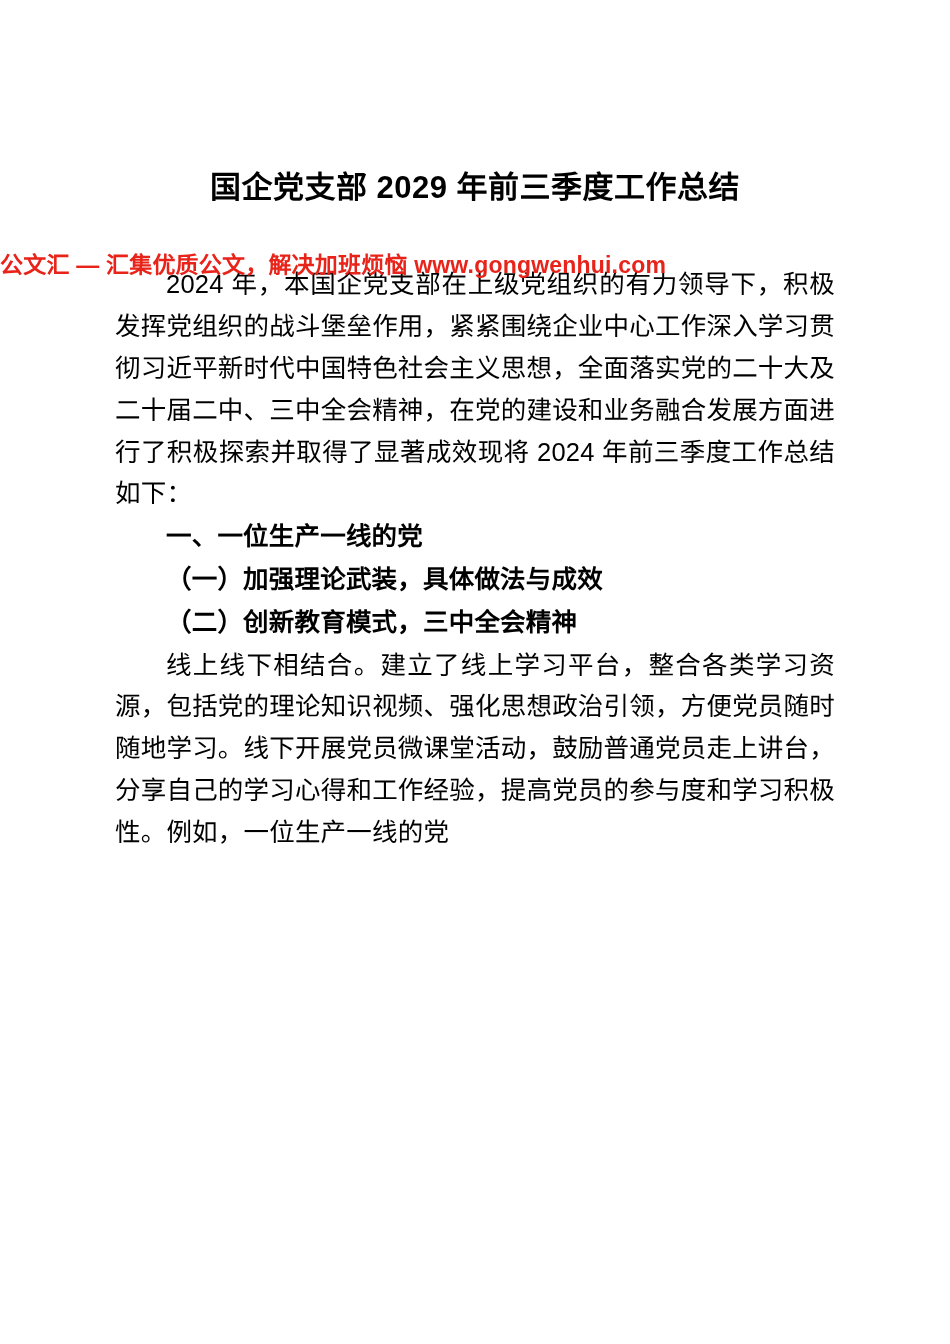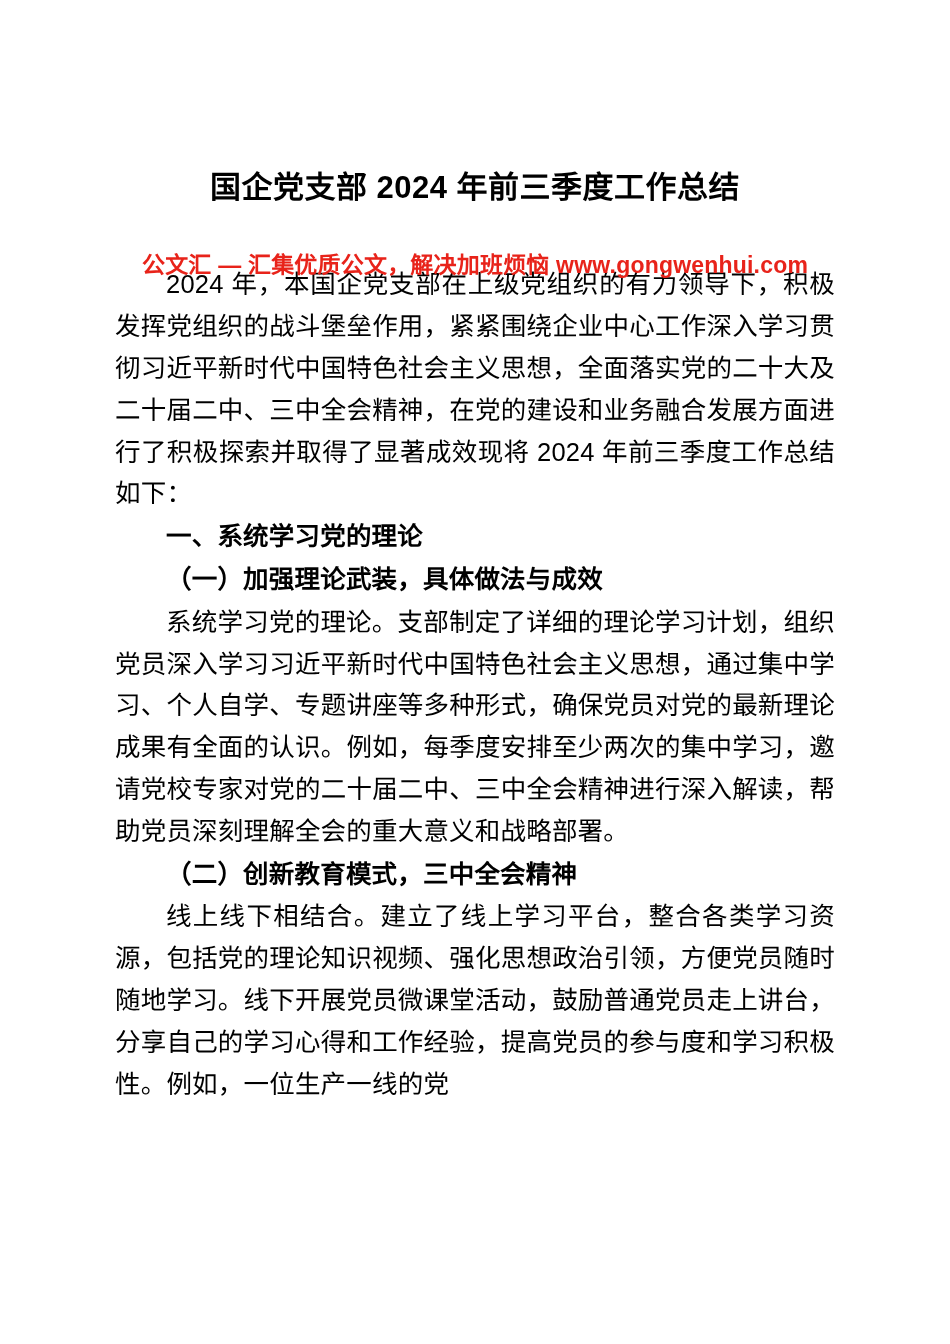--- a/index.html
+++ b/index.html
@@ -19,21 +19,21 @@
     width: 950px;
     height: 1344px;
     box-sizing: border-box;
     padding: 0 115px;
   }
   .watermark {
     position: absolute;
     top: 78px;
     left: 0;
     width: 950px;
-    text-align: center;
+    text-align: left;
     color: #e8231a;
     font-size: 23px;
     font-weight: bold;
     letter-spacing: 0.2px;
     white-space: nowrap;
   }
   .doc-title {
     margin-top: 168px;
     text-align: center;
     font-size: 31px;
@@ -60,24 +60,23 @@
     font-weight: bold;
   }
 </style>
 </head>
 <body>
 
 <div class="page">
 
   <div class="watermark">公文汇 — 汇集优质公文，解决加班烦恼 www.gongwenhui.com</div>
 
-  <h1 class="doc-title">国企党支部 2024 年前三季度工作总结</h1>
+  <h1 class="doc-title">国企党支部 2029 年前三季度工作总结</h1>
 
   <div class="body-text">
     <p class="para indent">2024 年，本国企党支部在上级党组织的有力领导下，积极发挥党组织的战斗堡垒作用，紧紧围绕企业中心工作深入学习贯彻习近平新时代中国特色社会主义思想，全面落实党的二十大及二十届二中、三中全会精神，在党的建设和业务融合发展方面进行了积极探索并取得了显著成效现将 2024 年前三季度工作总结如下：</p>
-    <p class="para indent bold">一、系统学习党的理论</p>
+    <p class="para indent bold">一、一位生产一线的党</p>
     <p class="para indent bold">（一）加强理论武装，具体做法与成效</p>
-    <p class="para indent">系统学习党的理论。支部制定了详细的理论学习计划，组织党员深入学习习近平新时代中国特色社会主义思想，通过集中学习、个人自学、专题讲座等多种形式，确保党员对党的最新理论成果有全面的认识。例如，每季度安排至少两次的集中学习，邀请党校专家对党的二十届二中、三中全会精神进行深入解读，帮助党员深刻理解全会的重大意义和战略部署。</p>
     <p class="para indent bold">（二）创新教育模式，三中全会精神</p>
     <p class="para indent">线上线下相结合。建立了线上学习平台，整合各类学习资源，包括党的理论知识视频、强化思想政治引领，方便党员随时随地学习。线下开展党员微课堂活动，鼓励普通党员走上讲台，分享自己的学习心得和工作经验，提高党员的参与度和学习积极性。例如，一位生产一线的党</p>
   </div>
 
 </div>
 
 </body></html>

